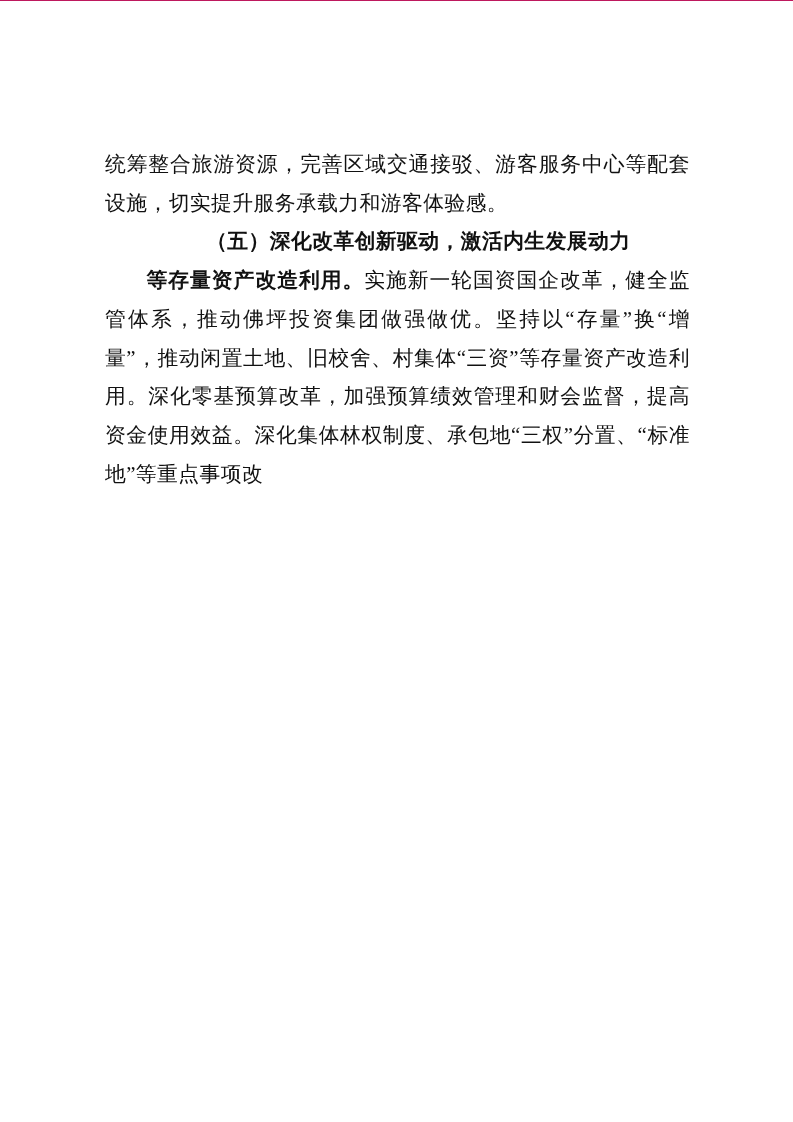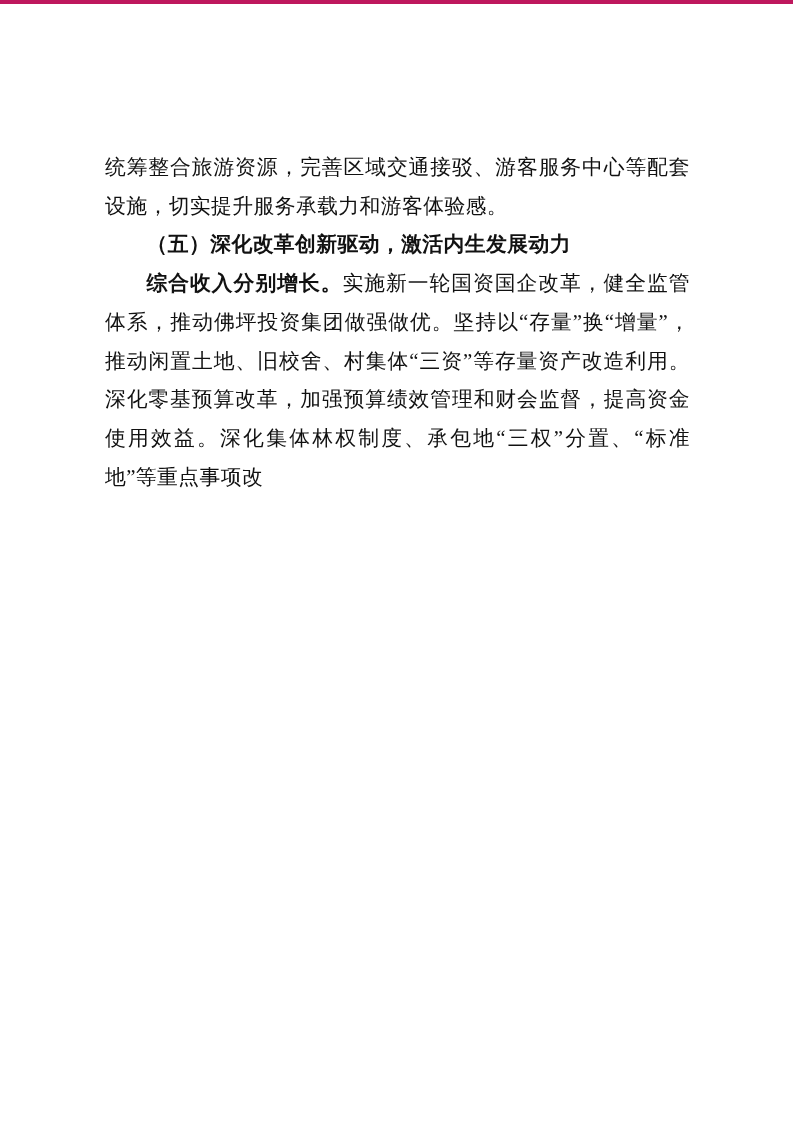--- a/index.html
+++ b/index.html
@@ -8,21 +8,21 @@
     background: #ffffff;
   }
   .page {
     position: relative;
     width: 793px;
     height: 792px;
     background: #ffffff;
     overflow: hidden;
     font-family: "Liberation Serif", serif;
     color: #111111;
-    border-top: 4px solid #be185d;
+    border-top: 1px solid #be185d;
     box-sizing: border-box;
   }
   .content {
     position: absolute;
     left: 105px;
     top: 144px;
     width: 585px;
   }
   .para {
     margin: 0;
@@ -33,21 +33,21 @@
     letter-spacing: 0.02em;
   }
   .para.no-indent {
     text-indent: 0;
   }
   .para .lead {
     font-weight: bold;
   }
   .para.heading {
     font-weight: bold;
-    text-align: left;
+    text-align: center;
   }
   .footer {
     position: absolute;
     top: 1000px;
     right: 126px;
     font-size: 21px;
     line-height: 26px;
     color: #1a1a1a;
     letter-spacing: 0.04em;
   }
@@ -57,18 +57,18 @@
 
 <div class="page">
   <div class="content">
 
     <p class="para no-indent"><span>统筹整合旅游资源，完善区域交通接驳、游客服务中心等配套设施，切实提升服务承载力和游客体验感。</span></p>
 
 
 
     <p class="para heading"><span>（五）深化改革创新驱动，激活内生发展动力</span></p>
 
-    <p class="para"><span class="lead">综合收入分别增长。</span><span>实施新一轮国资国企改革，健全监管体系，推动佛坪投资集团做强做优。坚持以“存量”换“增量”，推动闲置土地、旧校舍、村集体“三资”等存量资产改造利用。深化零基预算改革，加强预算绩效管理和财会监督，提高资金使用效益。深化集体林权制度、承包地“三权”分置、“标准地”等重点事项改</span></p>
+    <p class="para"><span class="lead">等存量资产改造利用。</span><span>实施新一轮国资国企改革，健全监管体系，推动佛坪投资集团做强做优。坚持以“存量”换“增量”，推动闲置土地、旧校舍、村集体“三资”等存量资产改造利用。深化零基预算改革，加强预算绩效管理和财会监督，提高资金使用效益。深化集体林权制度、承包地“三权”分置、“标准地”等重点事项改</span></p>
 
   </div>
 
   <div class="footer">— 21 —</div>
 </div>
 
 </body></html>

